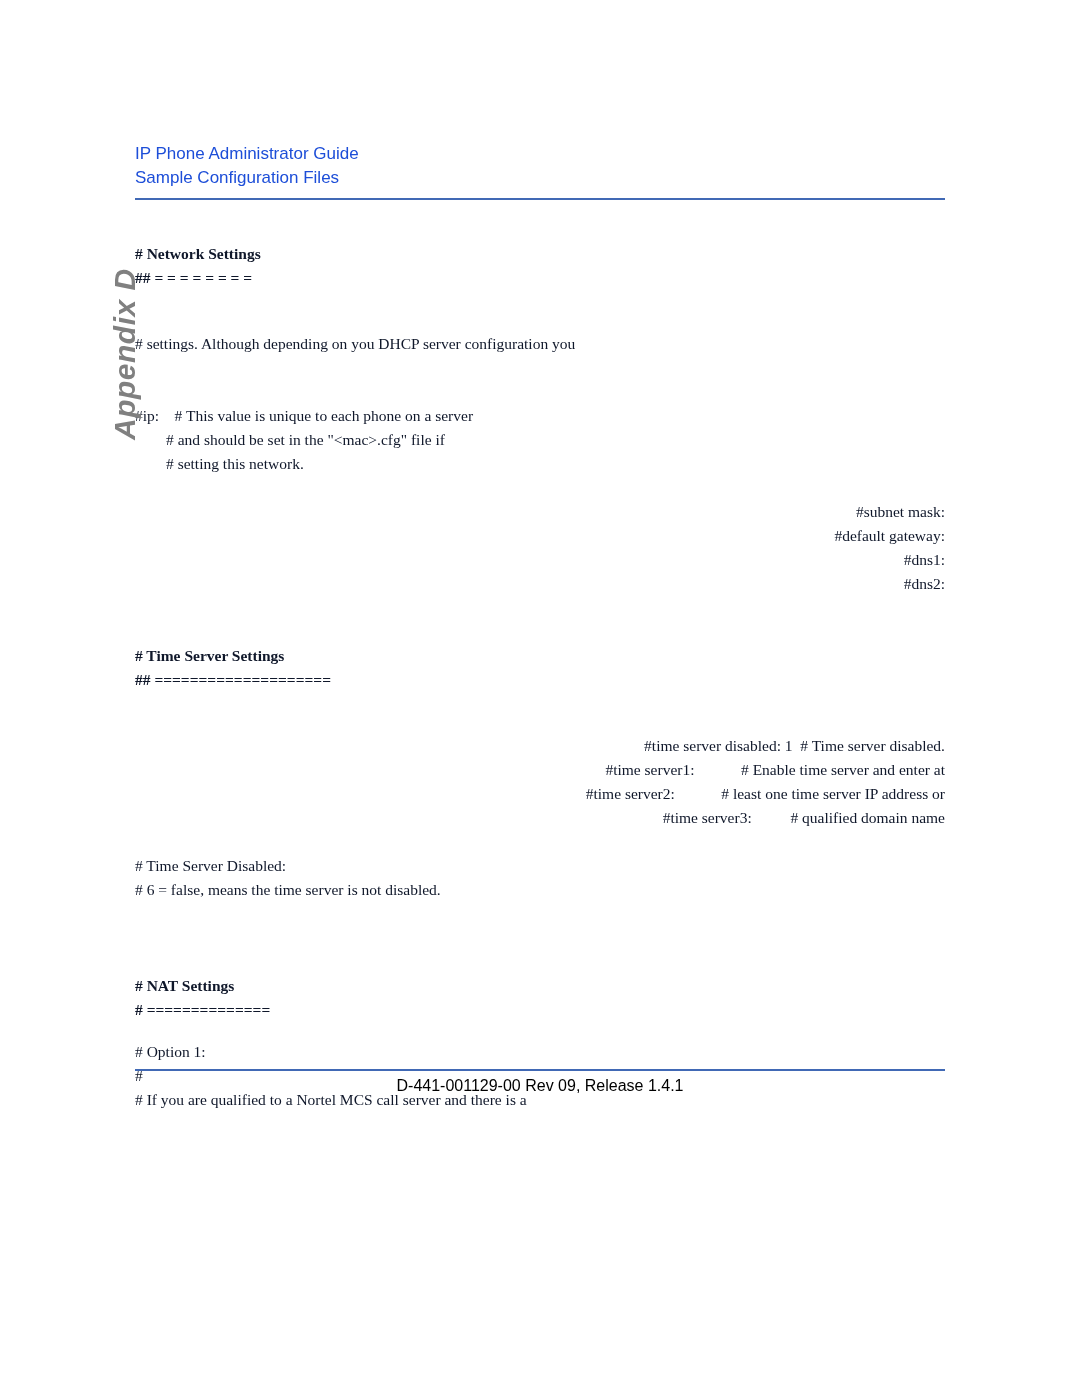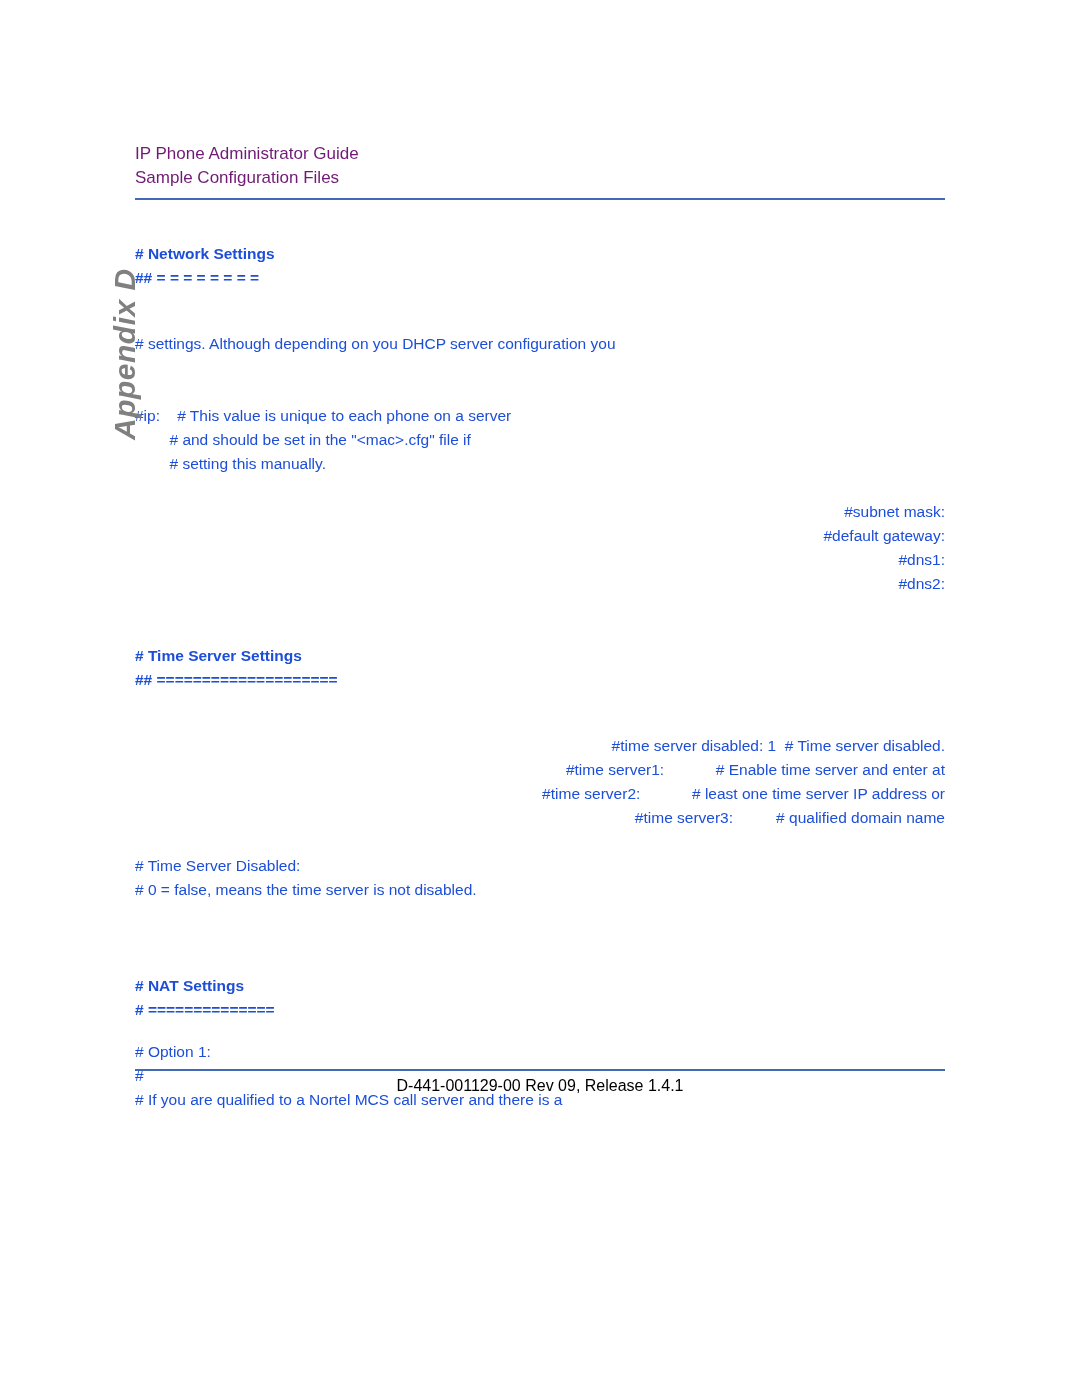--- a/index.html
+++ b/index.html
@@ -9,21 +9,21 @@
       background: #ffffff;
       font-family: Arial, Helvetica, sans-serif;
       position: relative;
     }
     .page {
       padding: 142px 135px 0 135px;
       position: relative;
     }
     .header {
       font-size: 17px;
-      color: #701a75;
+      color: #1d4ed8;
       line-height: 1.4;
     }
     .header-rule {
       border: none;
       border-top: 2px solid #4169b5;
       margin-top: 8px;
       width: 810px;
     }
     .side-tab {
       position: absolute;
@@ -37,24 +37,24 @@
       transform: rotate(-90deg);
       transform-origin: left top;
       letter-spacing: 0.5px;
       white-space: nowrap;
       width: 200px;
       text-align: left;
       top: 440px;
     }
     .content {
       margin-top: 42px;
-      font-family: Liberation Sans, sans-serif;
+      font-family: Liberation Serif, serif;
       font-size: 15.5px;
       line-height: 1.55;
-      color: #1d4ed8;
+      color: #0f172a;
     }
     .content b { font-weight: bold; }
     .blk { margin-bottom: 24px; }
     .footer-rule {
       border: none;
       border-top: 2px solid #4169b5;
       width: 810px;
       margin-top: 24px;
     }
     .footer {
@@ -91,21 +91,21 @@
     </div>
 
     <div class="blk">
       <br>
       <span># settings.  Although depending on you DHCP server configuration you</span><br>
     </div>
 
     <div class="blk" style="white-space: pre;">
 <span>#ip:    # This value is unique to each phone on a server</span>
 <span>        # and should be set in the "&lt;mac&gt;.cfg" file if</span>
-<span>        # setting this manually.</span></div>
+<span>        # setting this network.</span></div>
 
     <div class="blk" style="margin-bottom:48px;text-align:right;">
       <span>#subnet mask:</span><br>
       <span>#default gateway:</span><br>
       <span>#dns1:</span><br>
       <span>#dns2:</span>
     </div>
 
     <div class="blk" style="margin-bottom:18px;margin-top:27px;">
       <b># Time Server Settings</b><br>
@@ -113,21 +113,21 @@
     </div>
 
     <div class="blk" style="white-space: pre; text-align: right;">
 <span>#time server disabled: 1  # Time server disabled.</span>
 <span>#time server1:            # Enable time server and enter at</span>
 <span>#time server2:            # least one time server IP address or</span>
 <span>#time server3:          # qualified domain name</span></div>
 
     <div class="blk" style="margin-bottom:72px;">
       <span># Time Server Disabled:</span><br>
-      <span>#   0 = false, means the time server is not disabled.</span><br>
+      <span>#   6 = false, means the time server is not disabled.</span><br>
     </div>
 
     <div class="blk" style="margin-bottom:18px;">
       <b># NAT Settings</b><br>
       <b># ==============</b>
     </div>
 
     <div class="blk">
       <span># Option 1:</span><br>
       <span>#</span><br>

